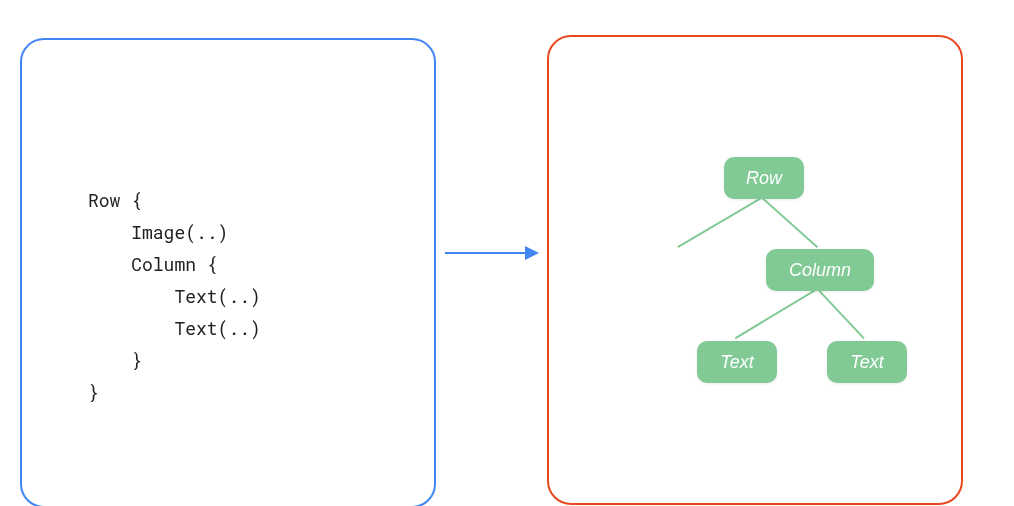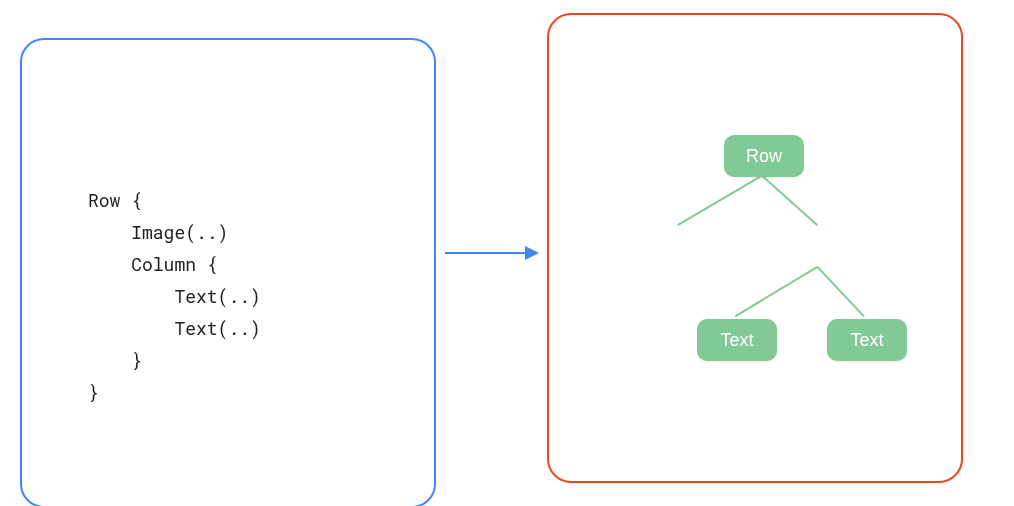--- a/index.html
+++ b/index.html
@@ -18,24 +18,25 @@
     .panel-left {
       left: 20px;
       top: 18px;
       width: 416px;
       height: 470px;
       border: 2.5px solid #4285F4;
       margin-top: 20px;
     }
     .panel-right {
       left: 547px;
-      top: 13px;
+      top: 35px;
       width: 416px;
       height: 470px;
       border: 2.5px solid #E8481F;
+      font-style: italic;
     }
     .code-block {
       position: absolute;
       left: 66px;
       top: 144px;
       font-family: 'Roboto Mono', 'Courier New', monospace;
       font-size: 18px;
       line-height: 32px;
       color: #202124;
       white-space: pre;
@@ -125,16 +126,17 @@
 
 <div class="panel panel-right">
   <svg class="edges" viewBox="0 0 416 470">
     <line x1="215" y1="162" x2="130" y2="212"></line>
     <line x1="215" y1="162" x2="271" y2="212"></line>
     <line x1="271" y1="254" x2="188" y2="304"></line>
     <line x1="271" y1="254" x2="318" y2="304"></line>
   </svg>
   <div class="tree">
     <div class="node node-row">Row</div>
+    <div class="node node-column">Column</div>
     <div class="node node-text1">Text</div>
     <div class="node node-text2">Text</div>
   </div>
 </div>
 
 </body></html>

